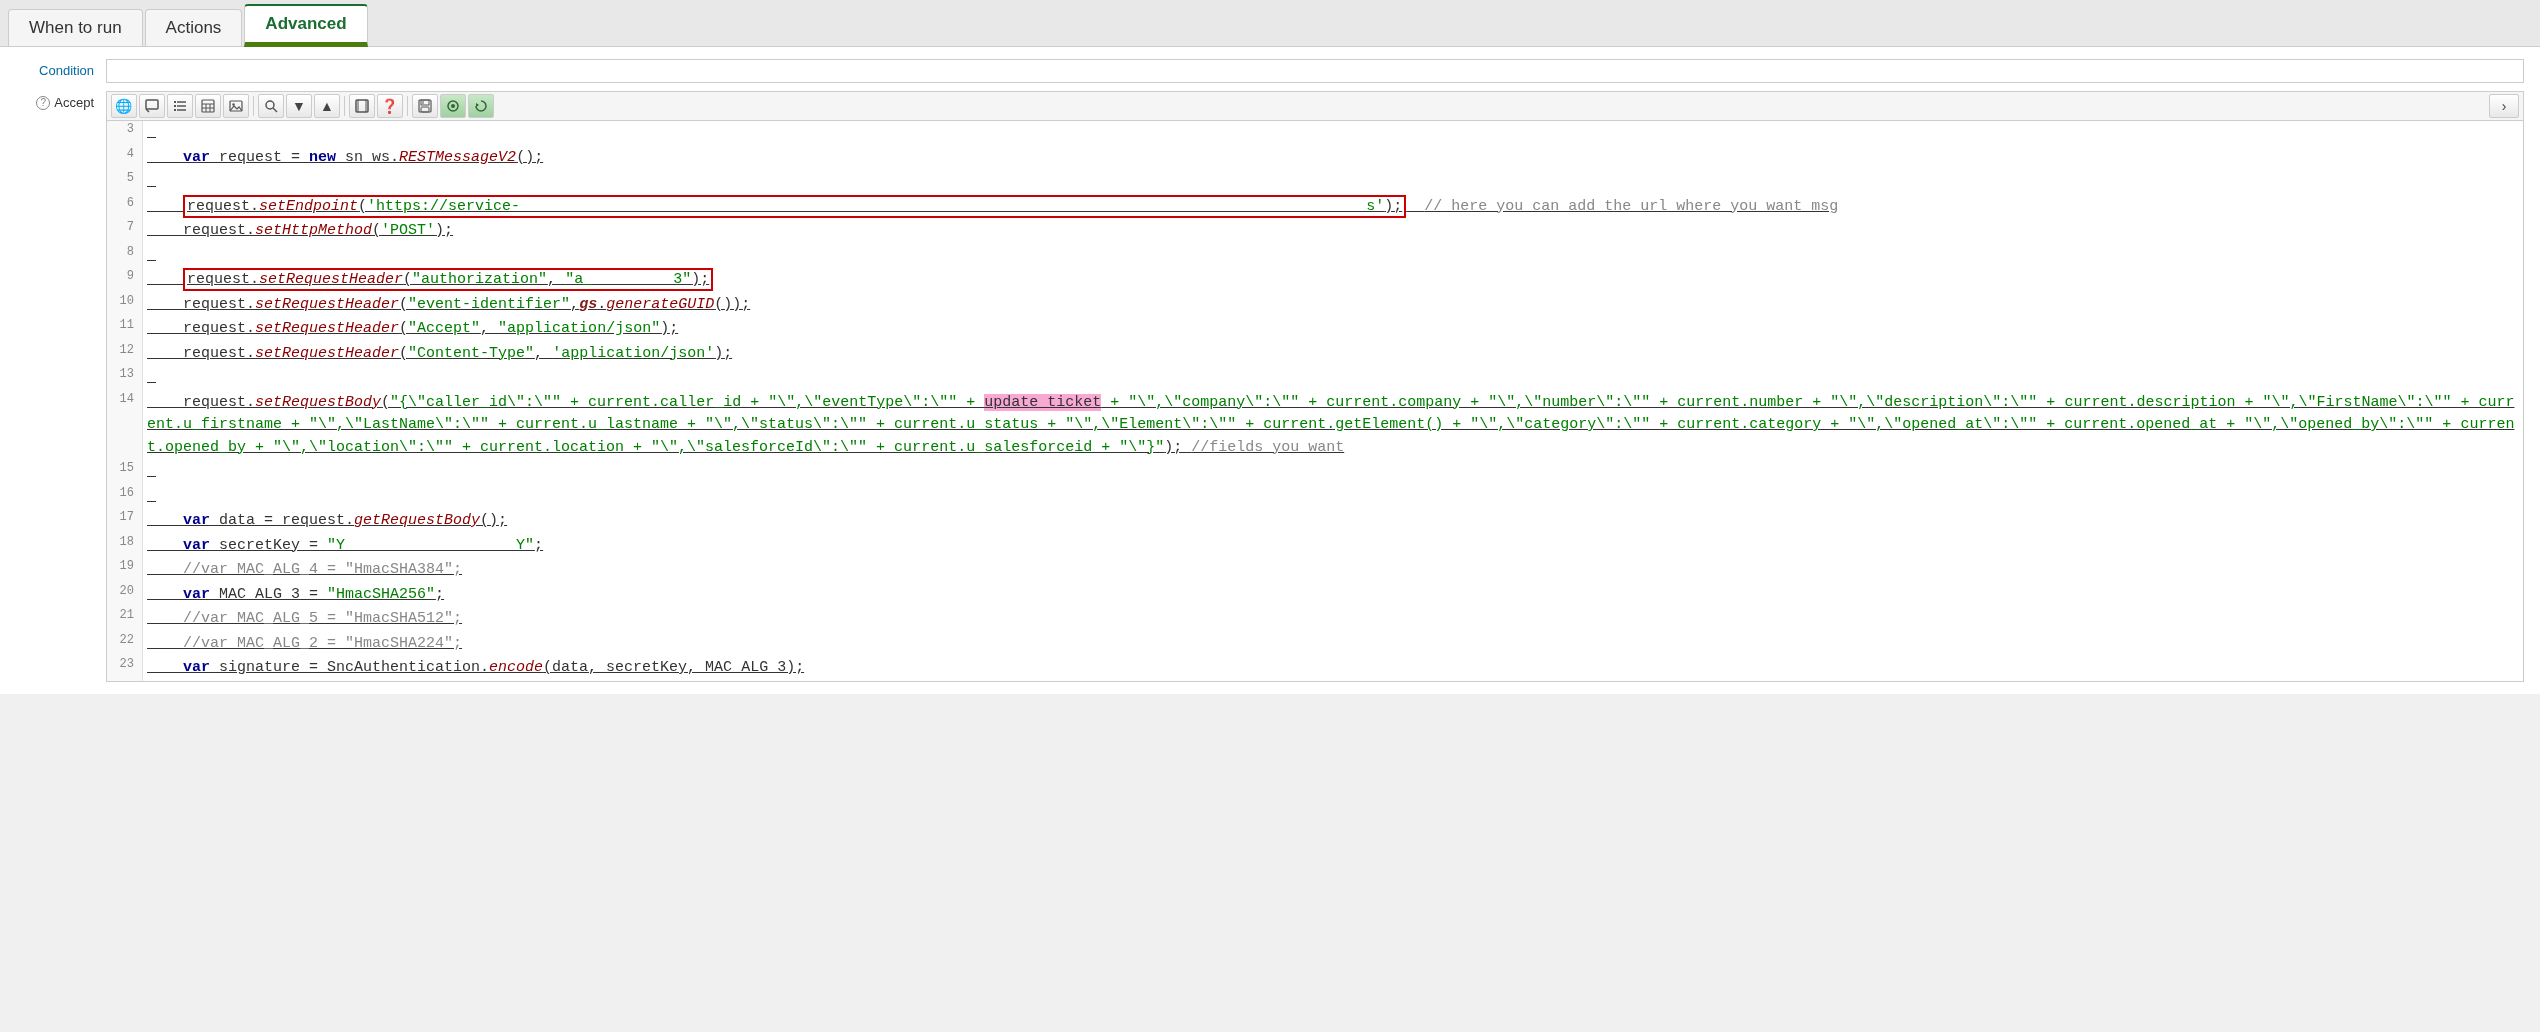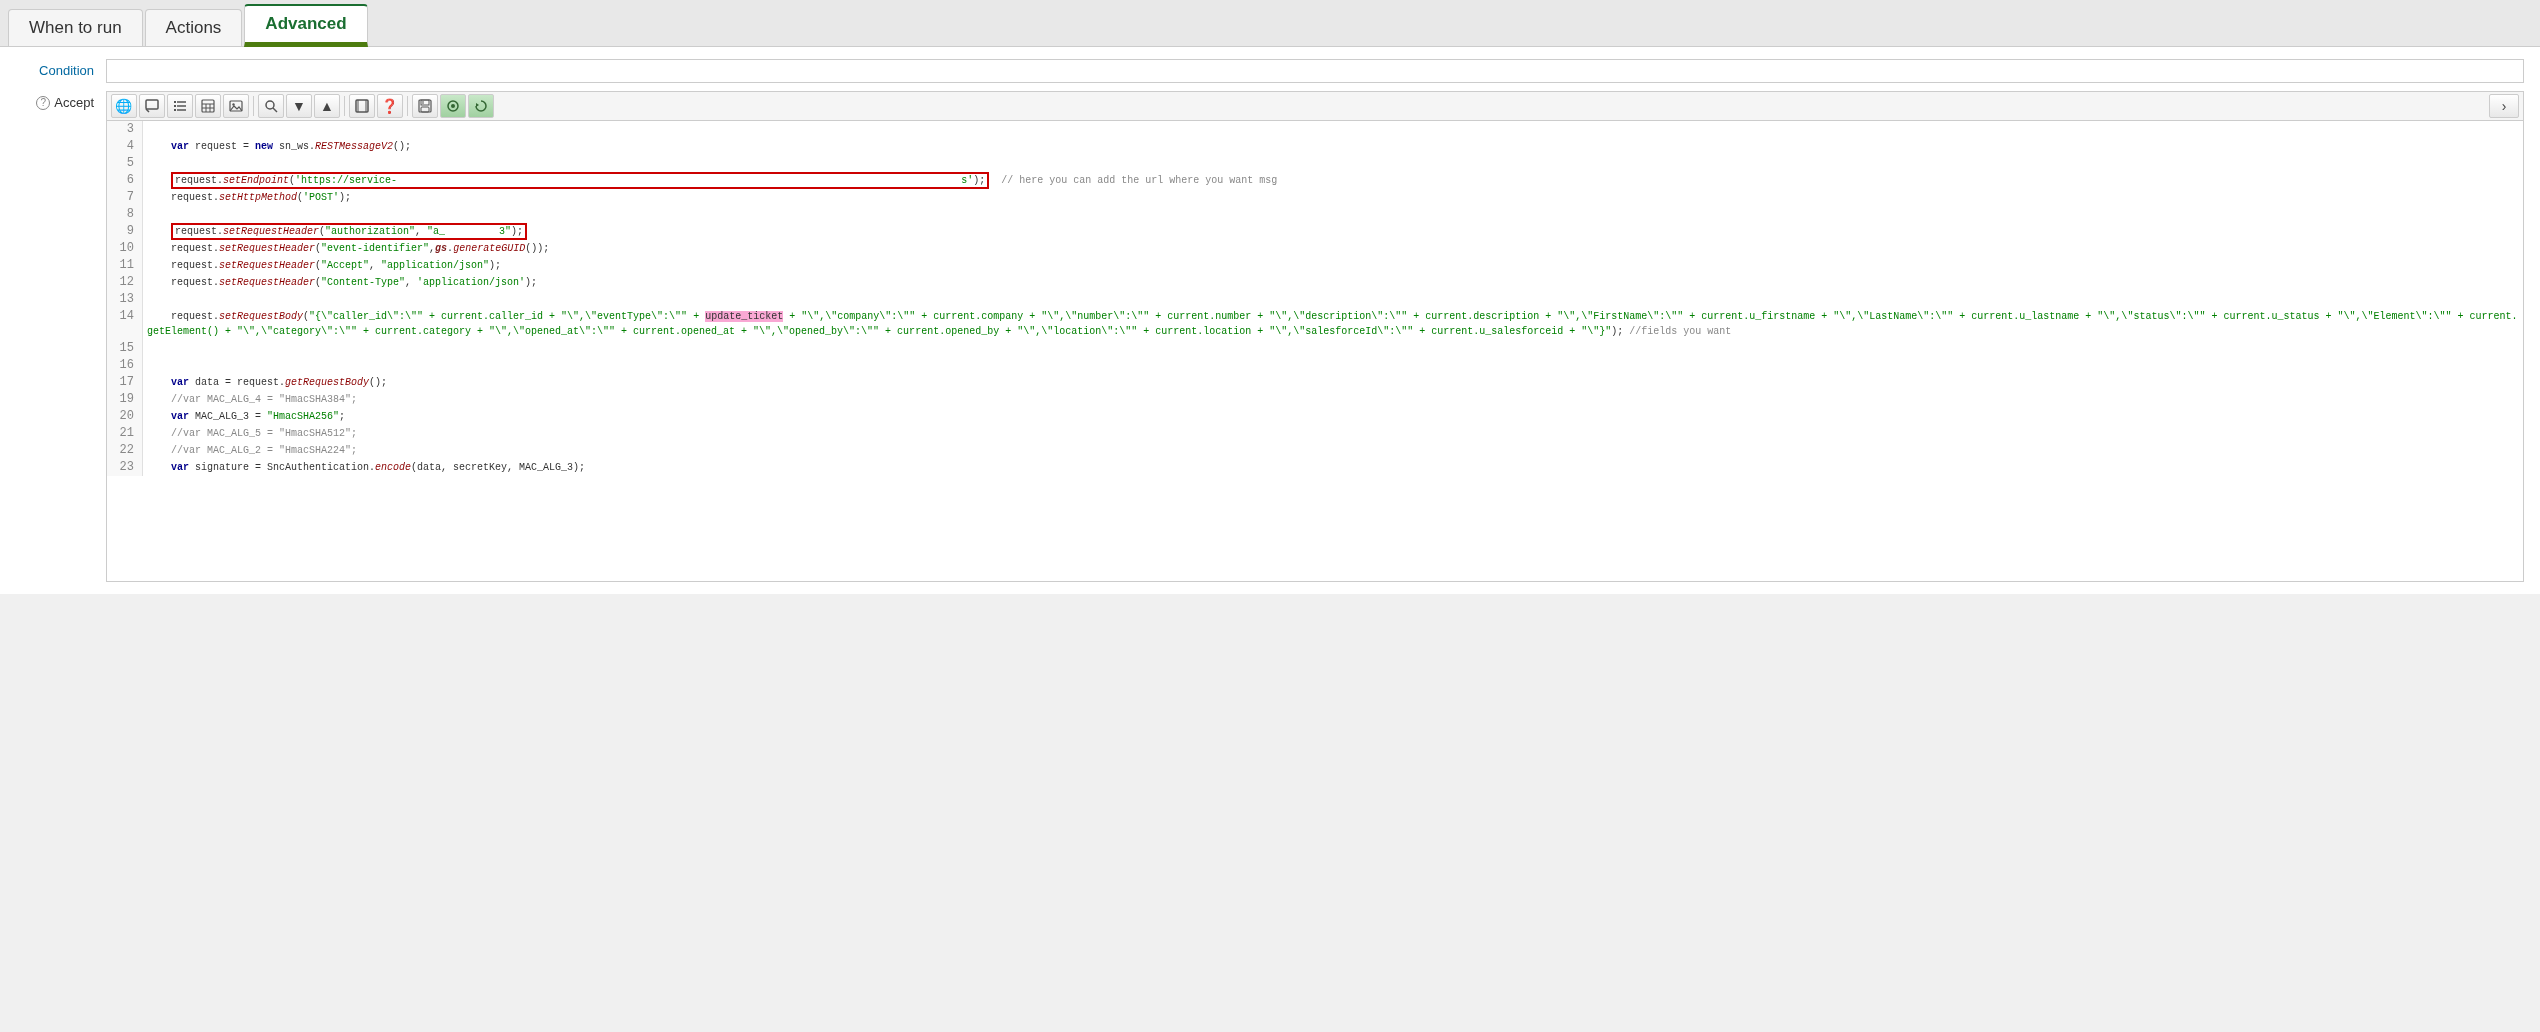--- a/index.html
+++ b/index.html
@@ -178,22 +178,23 @@
       user-select: none;
       font-size: 12px;
       vertical-align: top;
     }
 
     .line-content {
       display: table-cell;
       padding: 1px 4px;
       white-space: pre;
       vertical-align: top;
-      font-size: 10px;
+      font-size: 15px;
       line-height: 1.5;
+      text-decoration: underline;
     }
 
     
     .kw { color: #00008b; font-weight: bold; }
     .fn { color: #8b0000; font-style: italic; }
     .str { color: #008000; }
     .comment { color: #888; }
     .bold-italic { font-weight: bold; font-style: italic; color: #7f1d1d; text-align: center; }
     .method { color: #8b0000; font-style: italic; }
 
@@ -415,20 +416,24 @@
               <div class="code-line">
                 <div class="line-num">16</div>
                 <div class="line-content">&nbsp;</div>
               </div>
 
               <div class="code-line">
                 <div class="line-num">17</div>
                 <div class="line-content">    <span class="kw">var</span> data = request.<span class="method">getRequestBody</span>();</div>
               </div>
 
+              <div class="code-line">
+                <div class="line-num">18</div>
+                <div class="line-content">    <span class="kw">var</span> secretKey = <span class="str">"Y&nbsp;&nbsp;&nbsp;&nbsp;&nbsp;&nbsp;&nbsp;&nbsp;&nbsp;&nbsp;&nbsp;&nbsp;&nbsp;&nbsp;&nbsp;&nbsp;&nbsp;&nbsp;&nbsp;Y"</span>;</div>
+              </div>
 
               <div class="code-line">
                 <div class="line-num">19</div>
                 <div class="line-content">    <span class="comment">//var MAC_ALG_4 = "HmacSHA384";</span></div>
               </div>
 
               <div class="code-line">
                 <div class="line-num">20</div>
                 <div class="line-content">    <span class="kw">var</span> MAC_ALG_3 = <span class="str">"HmacSHA256"</span>;</div>
               </div>

